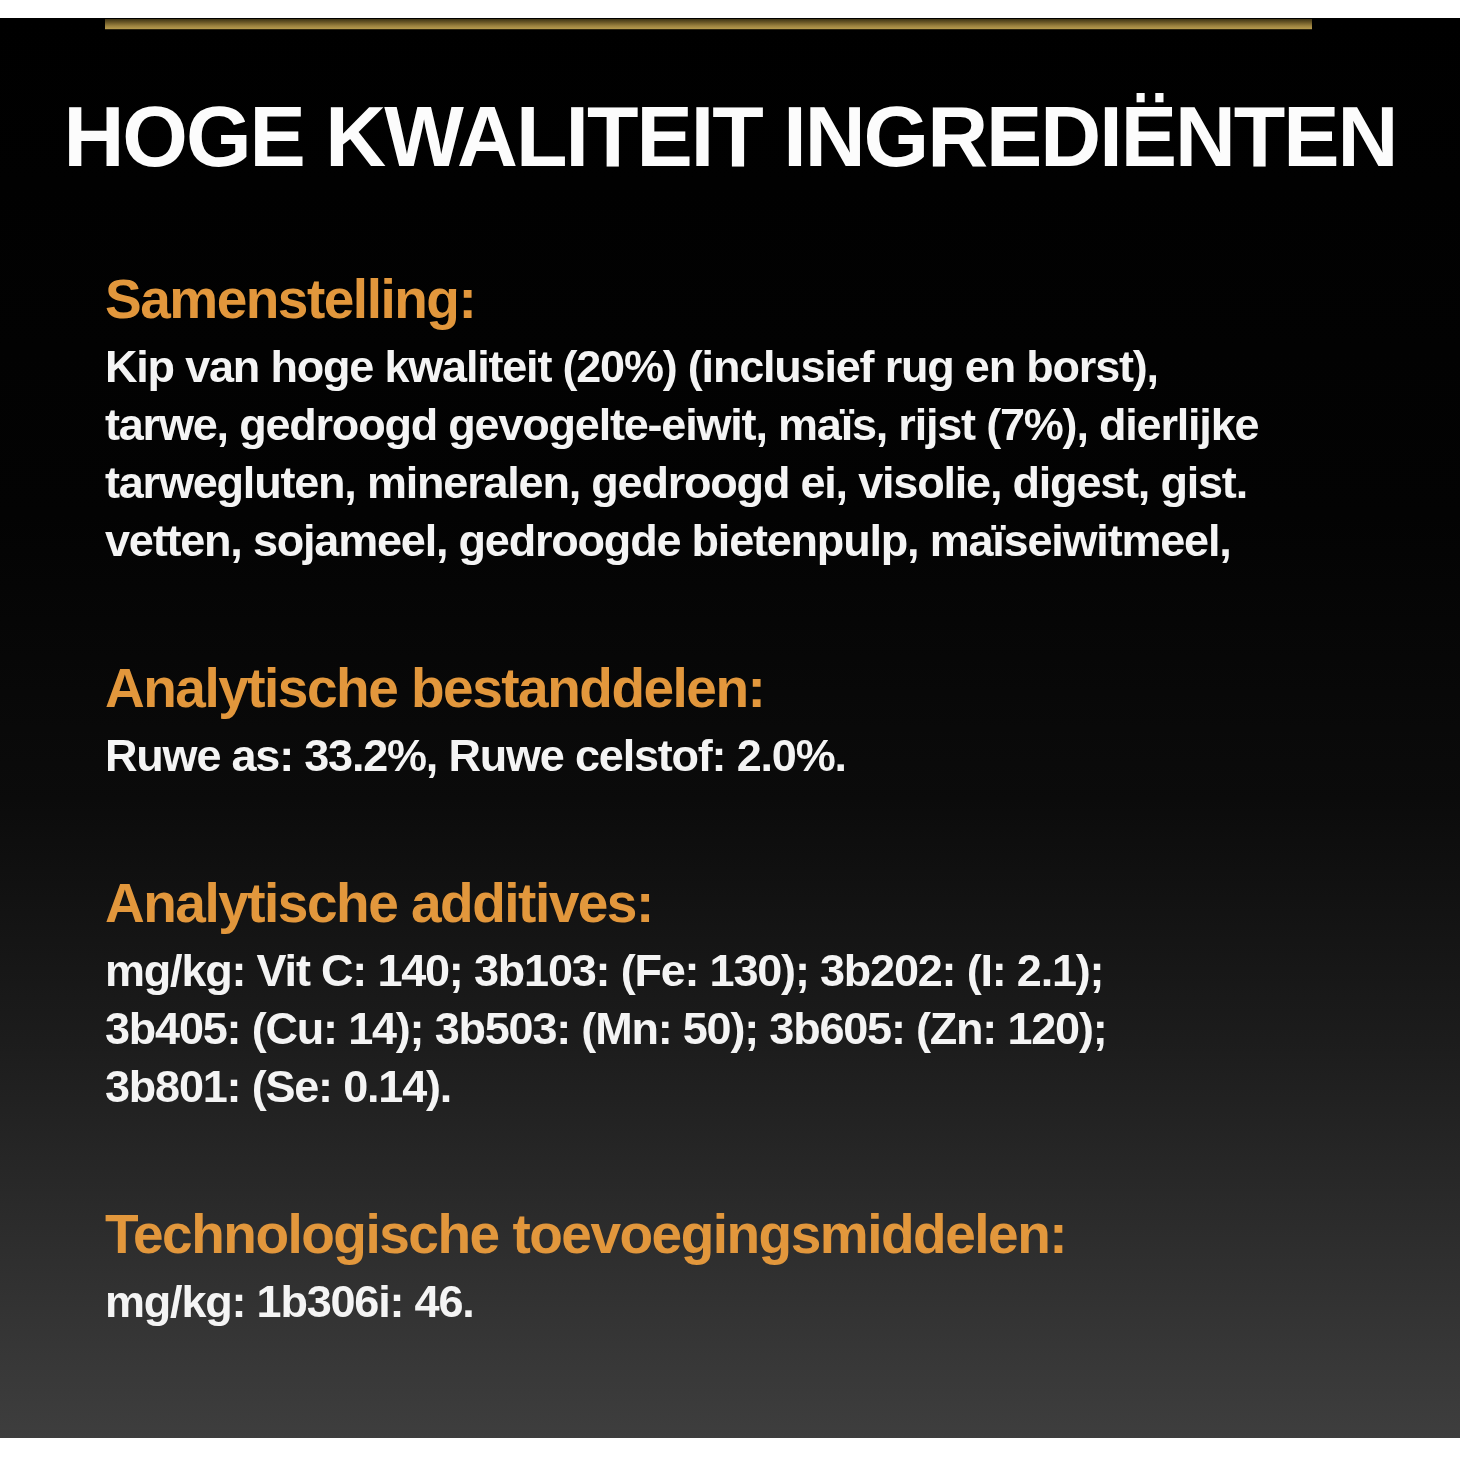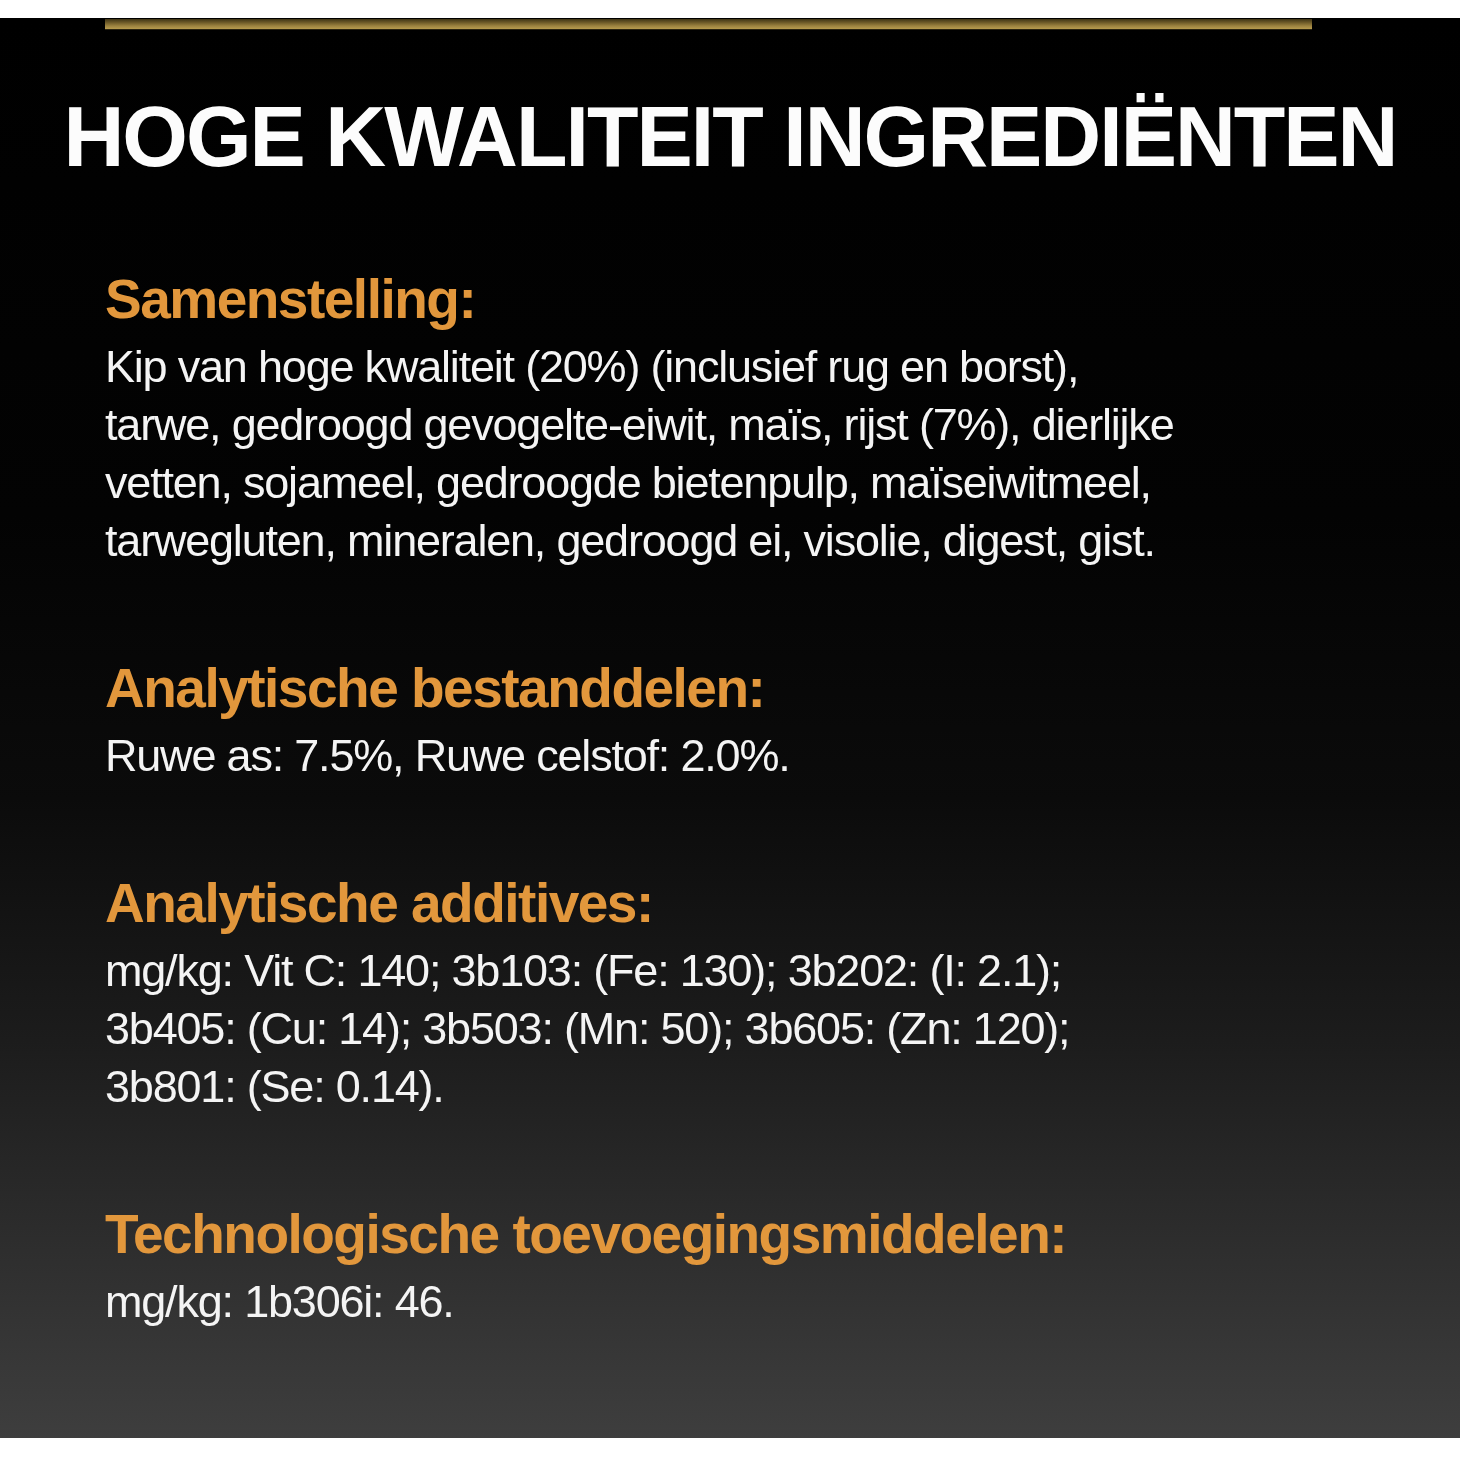--- a/index.html
+++ b/index.html
@@ -66,48 +66,48 @@
     font-size: 55px;
     line-height: 62px;
     font-weight: bold;
     letter-spacing: -1.5px;
     color: #e2973c;
     white-space: nowrap;
   }
   .body-line {
     font-size: 45px;
     line-height: 58px;
-    font-weight: normal;
+    font-weight: bold;
     letter-spacing: -1.2px;
     color: #f4f4f4;
     white-space: nowrap;
   }
 </style>
 </head>
 <body>
 
 <div class="page">
   <div class="panel">
     <div class="gold-bar"></div>
 
     <h1 class="title">HOGE KWALITEIT INGREDIËNTEN</h1>
 
     <div class="content">
 
       <section class="info-section">
         <h2 class="heading">Samenstelling:</h2>
         <div class="body-line">Kip van hoge kwaliteit (20%) (inclusief rug en borst),</div>
         <div class="body-line">tarwe, gedroogd gevogelte-eiwit, maïs, rijst (7%), dierlijke</div>
+        <div class="body-line">tarwegluten, mineralen, gedroogd ei, visolie, digest, gist.</div>
         <div class="body-line">vetten, sojameel, gedroogde bietenpulp, maïseiwitmeel,</div>
-        <div class="body-line">tarwegluten, mineralen, gedroogd ei, visolie, digest, gist.</div>
       </section>
 
       <section class="info-section">
         <h2 class="heading">Analytische bestanddelen:</h2>
-        <div class="body-line">Ruwe as: 7.5%, Ruwe celstof: 2.0%.</div>
+        <div class="body-line">Ruwe as: 33.2%, Ruwe celstof: 2.0%.</div>
       </section>
 
       <section class="info-section">
         <h2 class="heading">Analytische additives:</h2>
         <div class="body-line">mg/kg: Vit C: 140; 3b103: (Fe: 130); 3b202: (I: 2.1);</div>
         <div class="body-line">3b405: (Cu: 14); 3b503: (Mn: 50); 3b605: (Zn: 120);</div>
         <div class="body-line">3b801: (Se: 0.14).</div>
       </section>
 
       <section class="info-section">

